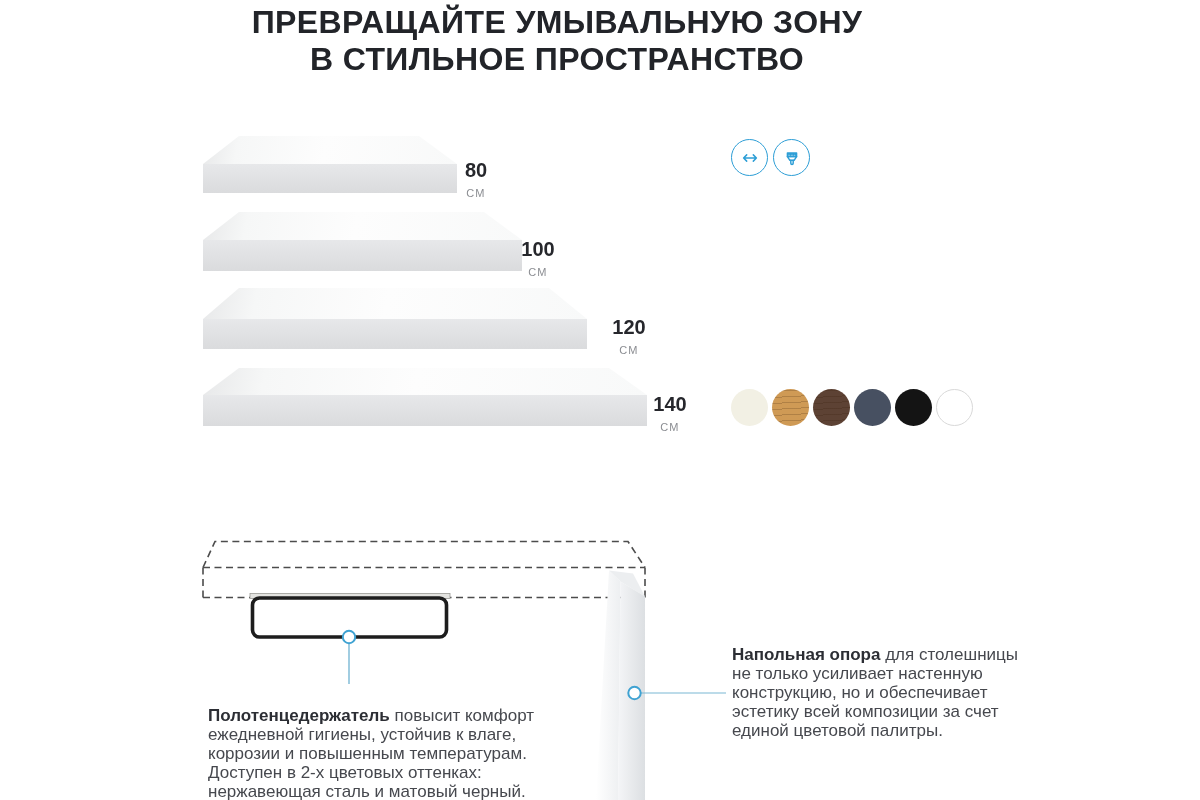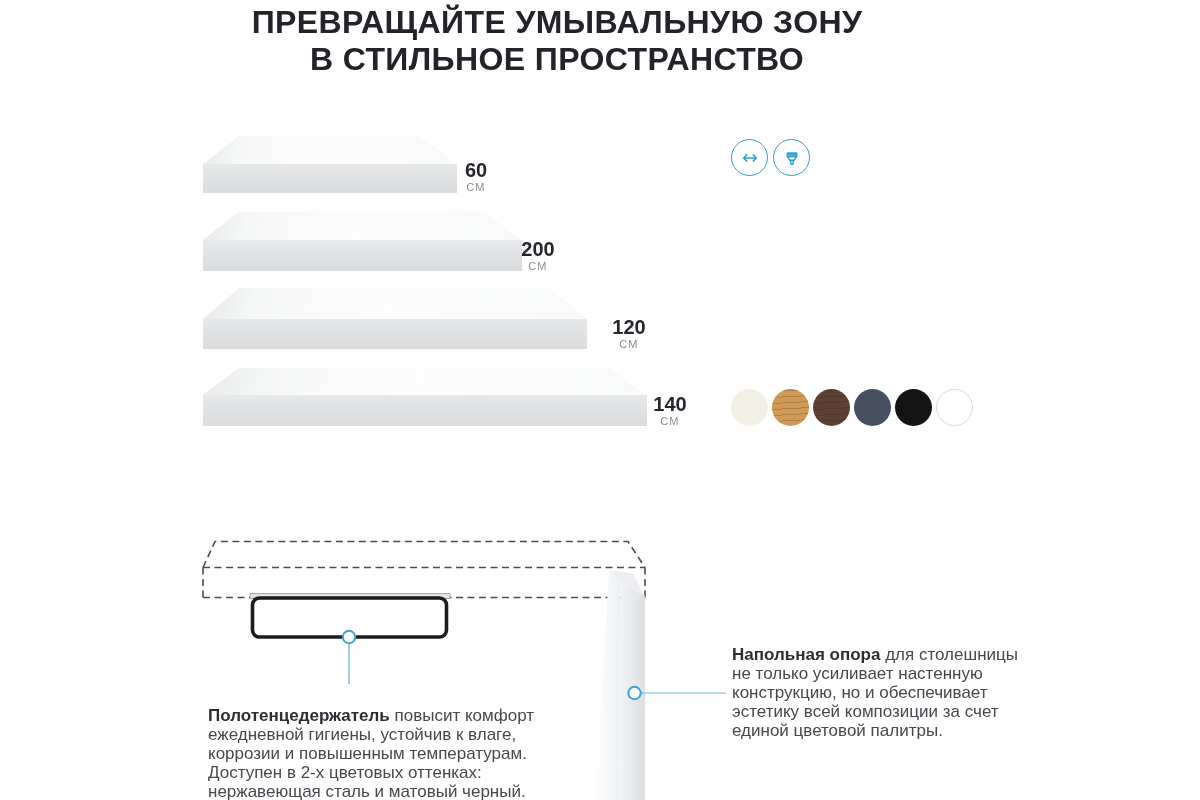--- a/index.html
+++ b/index.html
@@ -17,21 +17,21 @@
   .shelf-top{width:100%;background:linear-gradient(100deg,#e7e8e9 0%,#f6f7f7 14%,#fdfdfd 48%,#f8f9f9 100%);
              clip-path:polygon(36px 0,calc(100% - 38px) 0,100% 100%,0 100%);}
   .shelf-front{width:100%;background:linear-gradient(180deg,#e7e8ea 0%,#dadbdd 100%);}
   .s1{left:203px;top:136px;width:254px;} .s1 .shelf-top{height:28px;} .s1 .shelf-front{height:29px;}
   .s2{left:203px;top:212px;width:319px;} .s2 .shelf-top{height:28px;} .s2 .shelf-front{height:31px;}
   .s3{left:203px;top:288px;width:384px;} .s3 .shelf-top{height:31px;} .s3 .shelf-front{height:30px;}
   .s4{left:203px;top:368px;width:444px;} .s4 .shelf-top{height:27px;} .s4 .shelf-front{height:31px;}
 
   .size-label{position:absolute;width:64px;text-align:center;}
   .size-label .num{font-size:20px;font-weight:700;line-height:20px;color:#26272c;}
-  .size-label .unit{font-size:11px;letter-spacing:1.2px;color:#8b8d92;margin-top:1px;}
+  .size-label .unit{font-size:11px;letter-spacing:1.2px;color:#8b8d92;margin-top:7px;}
   .l1{left:444px;top:160px;} .l2{left:506px;top:239px;} .l3{left:597px;top:317px;} .l4{left:638px;top:394px;}
 
   
   .intro-icons{position:absolute;left:731px;top:139px;display:flex;gap:5px;}
   .icon-circle{width:37px;height:37px;border-radius:50%;border:1.7px solid #2d9ed6;
                box-sizing:border-box;display:flex;align-items:center;justify-content:center;}
   .icon-circle svg{stroke:#2d9ed6;fill:none;stroke-width:1.6;stroke-linecap:round;stroke-linejoin:round;}
 
   .intro-text{position:absolute;left:733px;top:193px;width:285px;
               font-size:17px;line-height:21.5px;color:#46484e;white-space:pre-line;}
@@ -76,25 +76,25 @@
   <div class="shelf s3">
     <div class="shelf-top"></div>
     <div class="shelf-front"></div>
   </div>
   <div class="shelf s4">
     <div class="shelf-top"></div>
     <div class="shelf-front"></div>
   </div>
 
   <div class="size-label l1">
-    <div class="num">60</div>
+    <div class="num">80</div>
     <div class="unit">СМ</div>
   </div>
   <div class="size-label l2">
-    <div class="num">200</div>
+    <div class="num">100</div>
     <div class="unit">СМ</div>
   </div>
   <div class="size-label l3">
     <div class="num">120</div>
     <div class="unit">СМ</div>
   </div>
   <div class="size-label l4">
     <div class="num">140</div>
     <div class="unit">СМ</div>
   </div>

